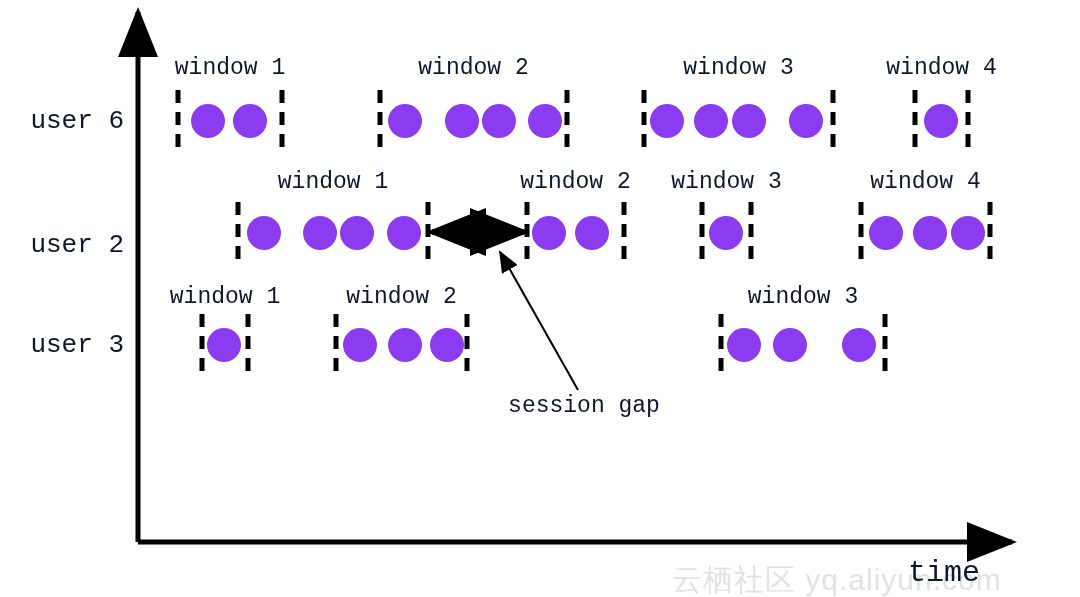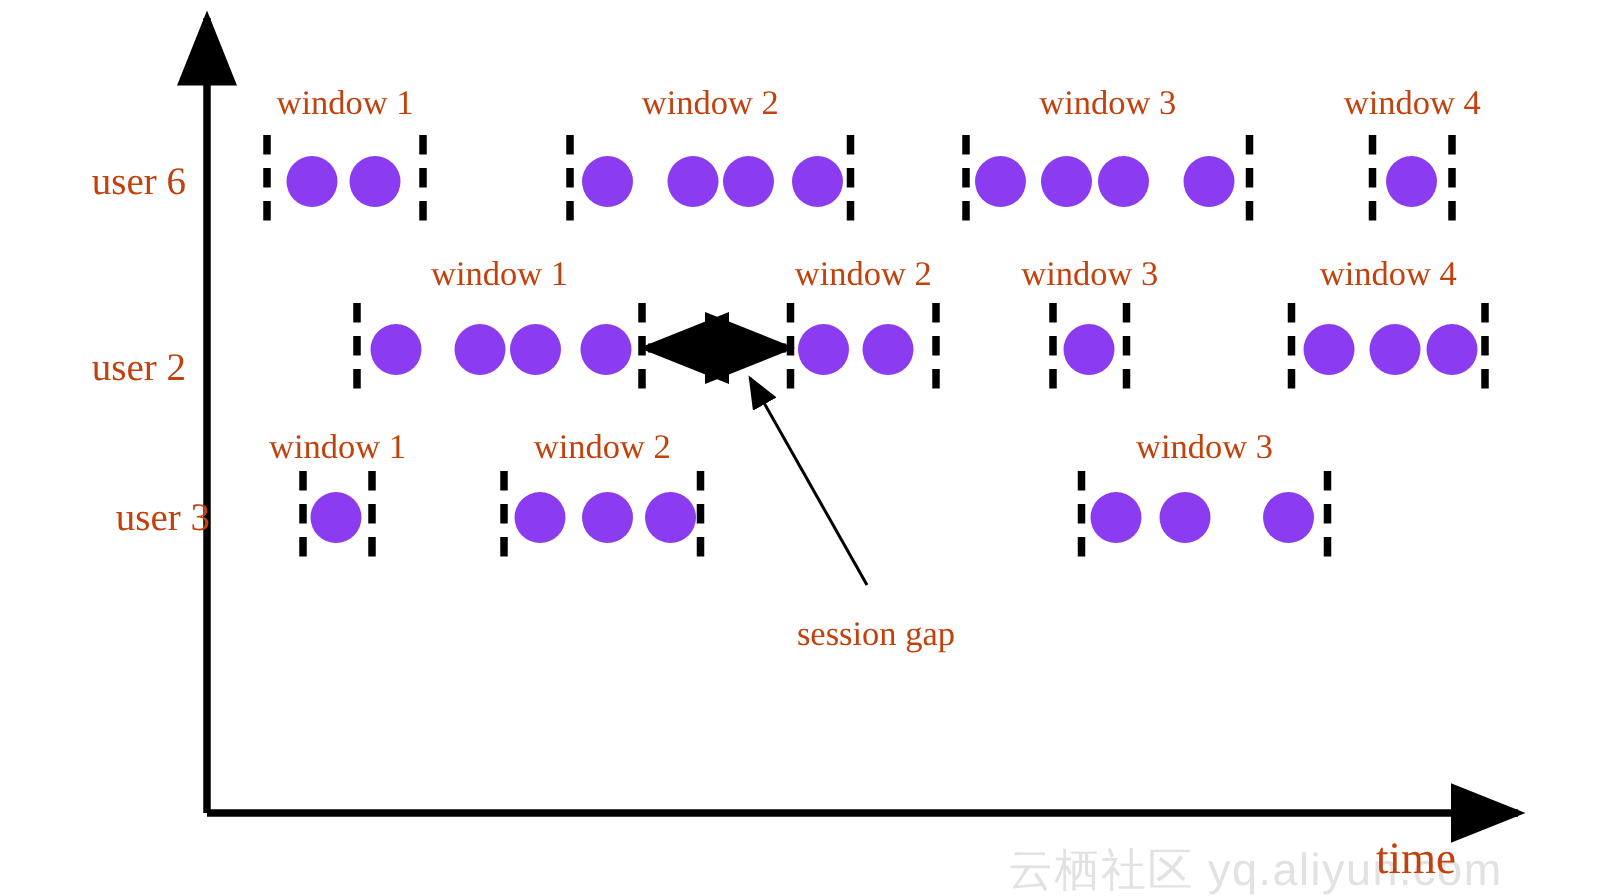--- a/index.html
+++ b/index.html
@@ -20,22 +20,22 @@
   #svg-layer {
     position: absolute;
     left: 0;
     top: 0;
     width: 1080px;
     height: 597px;
   }
   .txt {
     position: absolute;
     white-space: nowrap;
-    color: #c2410c;
-    font-family: Liberation Serif, serif;
+    color: #0f172a;
+    font-family: Liberation Mono, monospace;
     line-height: 1;
   }
   .user-label {
     font-size: 26px;
     text-align: right;
   }
   .window-label {
     font-size: 23px;
     text-align: center;
     transform: translateX(-50%);
@@ -150,24 +150,24 @@
       <div class="txt user-label" style="left: 4px; top: 108px; width: 120px;">user 6</div>
       <div class="txt window-label" style="left: 230px; top: 57px;">window 1</div>
       <div class="txt window-label" style="left: 473.5px; top: 57px;">window 2</div>
       <div class="txt window-label" style="left: 738.5px; top: 57px;">window 3</div>
       <div class="txt window-label" style="left: 941.5px; top: 57px;">window 4</div>
       <div class="txt user-label" style="left: 4px; top: 232px; width: 120px;">user 2</div>
       <div class="txt window-label" style="left: 333px; top: 171px;">window 1</div>
       <div class="txt window-label" style="left: 575.5px; top: 171px;">window 2</div>
       <div class="txt window-label" style="left: 726.5px; top: 171px;">window 3</div>
       <div class="txt window-label" style="left: 925.5px; top: 171px;">window 4</div>
-      <div class="txt user-label" style="left: 20px; top: 332px; width: 120px;">user 3</div>
+      <div class="txt user-label" style="left: 4px; top: 332px; width: 120px;">user 3</div>
       <div class="txt window-label" style="left: 225px; top: 286px;">window 1</div>
       <div class="txt window-label" style="left: 401.5px; top: 286px;">window 2</div>
       <div class="txt window-label" style="left: 803px; top: 286px;">window 3</div>
-      <div class="txt annot-label" style="left: 584px; top: 411px;">session gap</div>
+      <div class="txt annot-label" style="left: 584px; top: 395px;">session gap</div>
     </div>
 
   <div class="watermark" style="left: 672px; top: 560px; color: rgb(226, 226, 226);">云栖社区 yq.aliyun.com</div>
 
   <div class="txt axis-label" style="left: 944px; top: 558px;">time</div>
 
 </div>
 
 </body></html>

